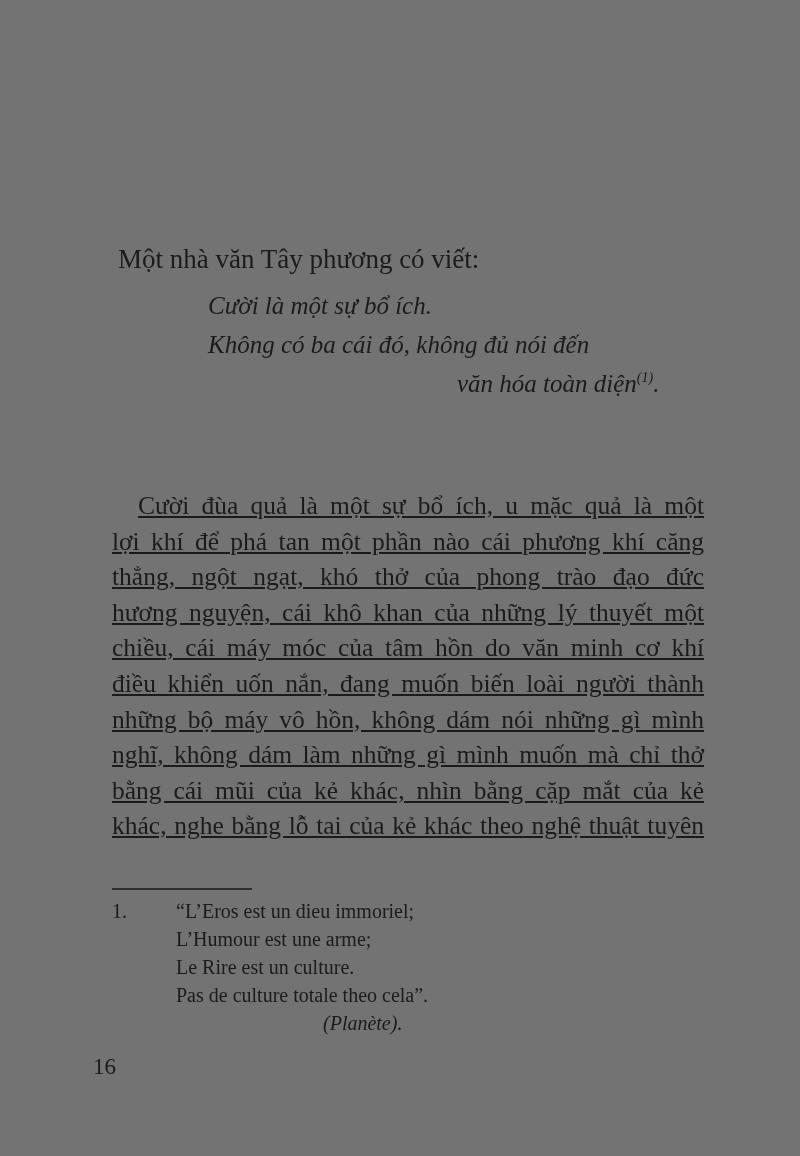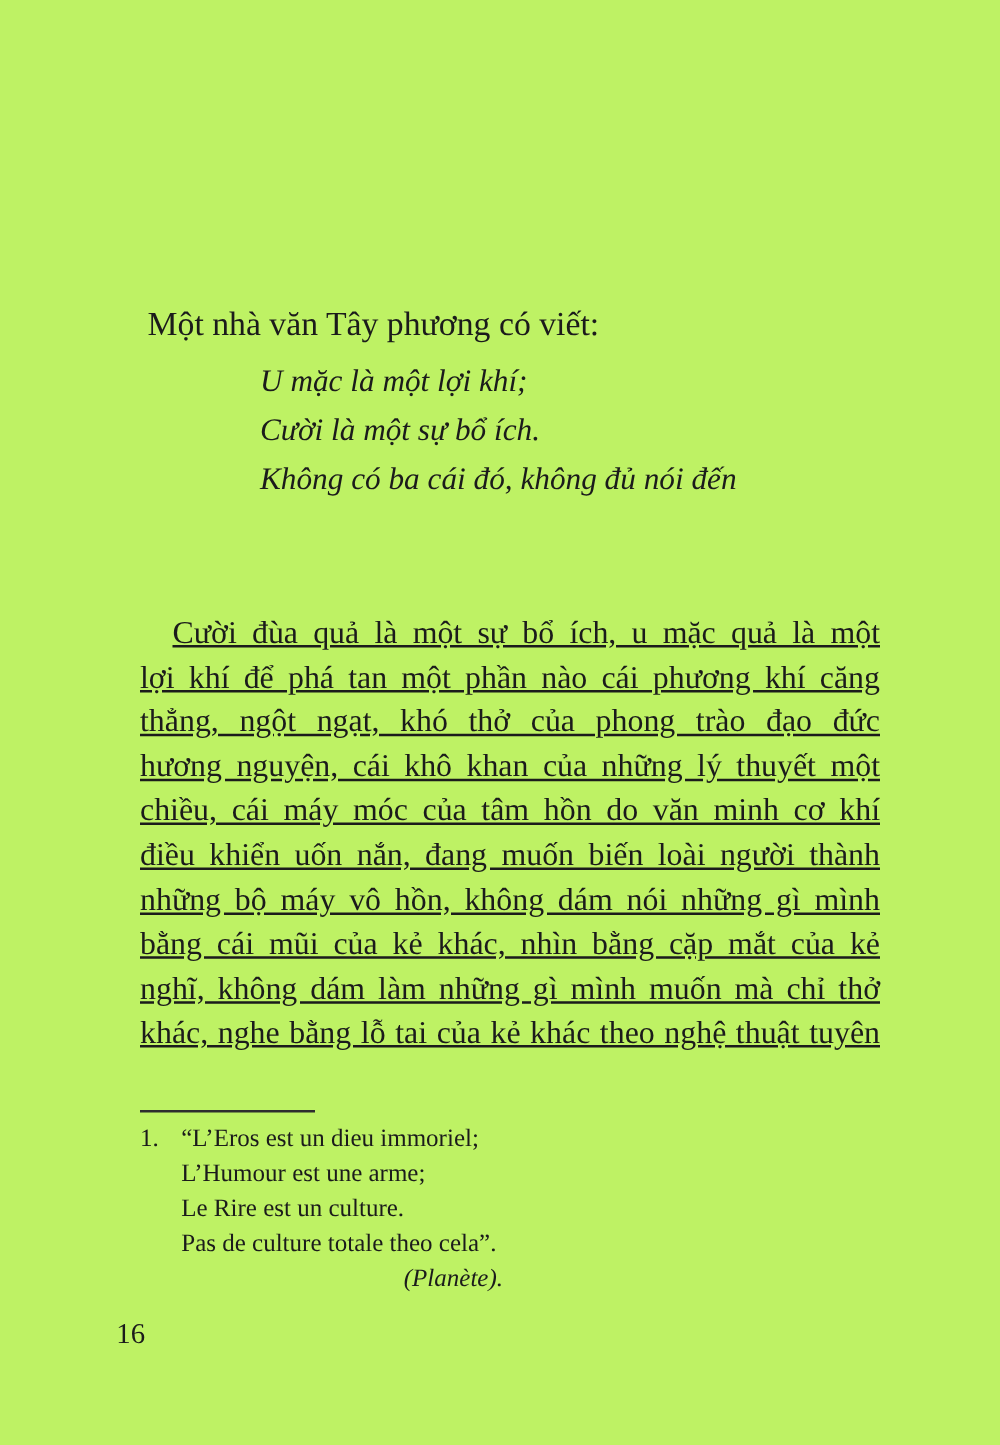--- a/index.html
+++ b/index.html
@@ -1,20 +1,20 @@
 <!DOCTYPE html>
 <html><head>
 <meta charset="utf-8">
 <style>
   html, body { margin: 0; padding: 0; background: #e9e9e9; }
   .page {
     position: relative;
     width: 800px;
     height: 1156px;
-    background: #bef264;
+    background: #737373;
     font-family: "Liberation Serif", "DejaVu Serif", serif;
     color: #1b1b1b;
     overflow: hidden;
   }
   .intro {
     position: absolute;
     left: 118px;
     top: 244px;
     font-size: 27px;
     white-space: nowrap;
@@ -59,53 +59,53 @@
   }
   .footnote {
     position: absolute;
     left: 112px;
     top: 897px;
     display: flex;
     font-size: 20px;
     line-height: 28px;
   }
   .fn-marker { width: 33px; flex: 0 0 33px; }
-  .fn-line { white-space: nowrap; }
+  .fn-line { white-space: nowrap; margin-left: 31px; }
   .fn-attribution { padding-left: 178px; white-space: nowrap; font-style: italic; }
   .pageno {
     position: absolute;
     left: 93px;
     top: 1044px;
     font-size: 23px;
     margin-top: 10px;
   }
 </style>
 </head>
 <body>
 
 <div class="page">
 
   <div class="intro">Một nhà văn Tây phương có viết:</div>
 
   <div class="quote">
-    <div class="quote-line">U mặc là một lợi khí;</div>
     <div class="quote-line">Cười là một sự bổ ích.</div>
     <div class="quote-line">Không có ba cái đó, không đủ nói đến</div>
+    <div class="quote-line quote-last"><span>văn hóa toàn diện</span><sup class="fn-ref">(1)</sup><span>.</span></div>
   </div>
 
   <div class="bodytext">
     <div class="bline first">Cười đùa quả là một sự bổ ích, u mặc quả là một</div>
     <div class="bline">lợi khí để phá tan một phần nào cái phương khí căng</div>
     <div class="bline">thẳng, ngột ngạt, khó thở của phong trào đạo đức</div>
     <div class="bline">hương nguyện, cái khô khan của những lý thuyết một</div>
     <div class="bline">chiều, cái máy móc của tâm hồn do văn minh cơ khí</div>
     <div class="bline">điều khiển uốn nắn, đang muốn biến loài người thành</div>
     <div class="bline">những bộ máy vô hồn, không dám nói những gì mình</div>
+    <div class="bline">nghĩ, không dám làm những gì mình muốn mà chỉ thở</div>
     <div class="bline">bằng cái mũi của kẻ khác, nhìn bằng cặp mắt của kẻ</div>
-    <div class="bline">nghĩ, không dám làm những gì mình muốn mà chỉ thở</div>
     <div class="bline">khác, nghe bằng lỗ tai của kẻ khác theo nghệ thuật tuyên</div>
   </div>
 
   <div class="fn-divider"></div>
 
   <div class="footnote">
     <div class="fn-marker">1.</div>
     <div class="fn-lines">
       <div class="fn-line">“L’Eros est un dieu immoriel;</div>
       <div class="fn-line">L’Humour est une arme;</div>

